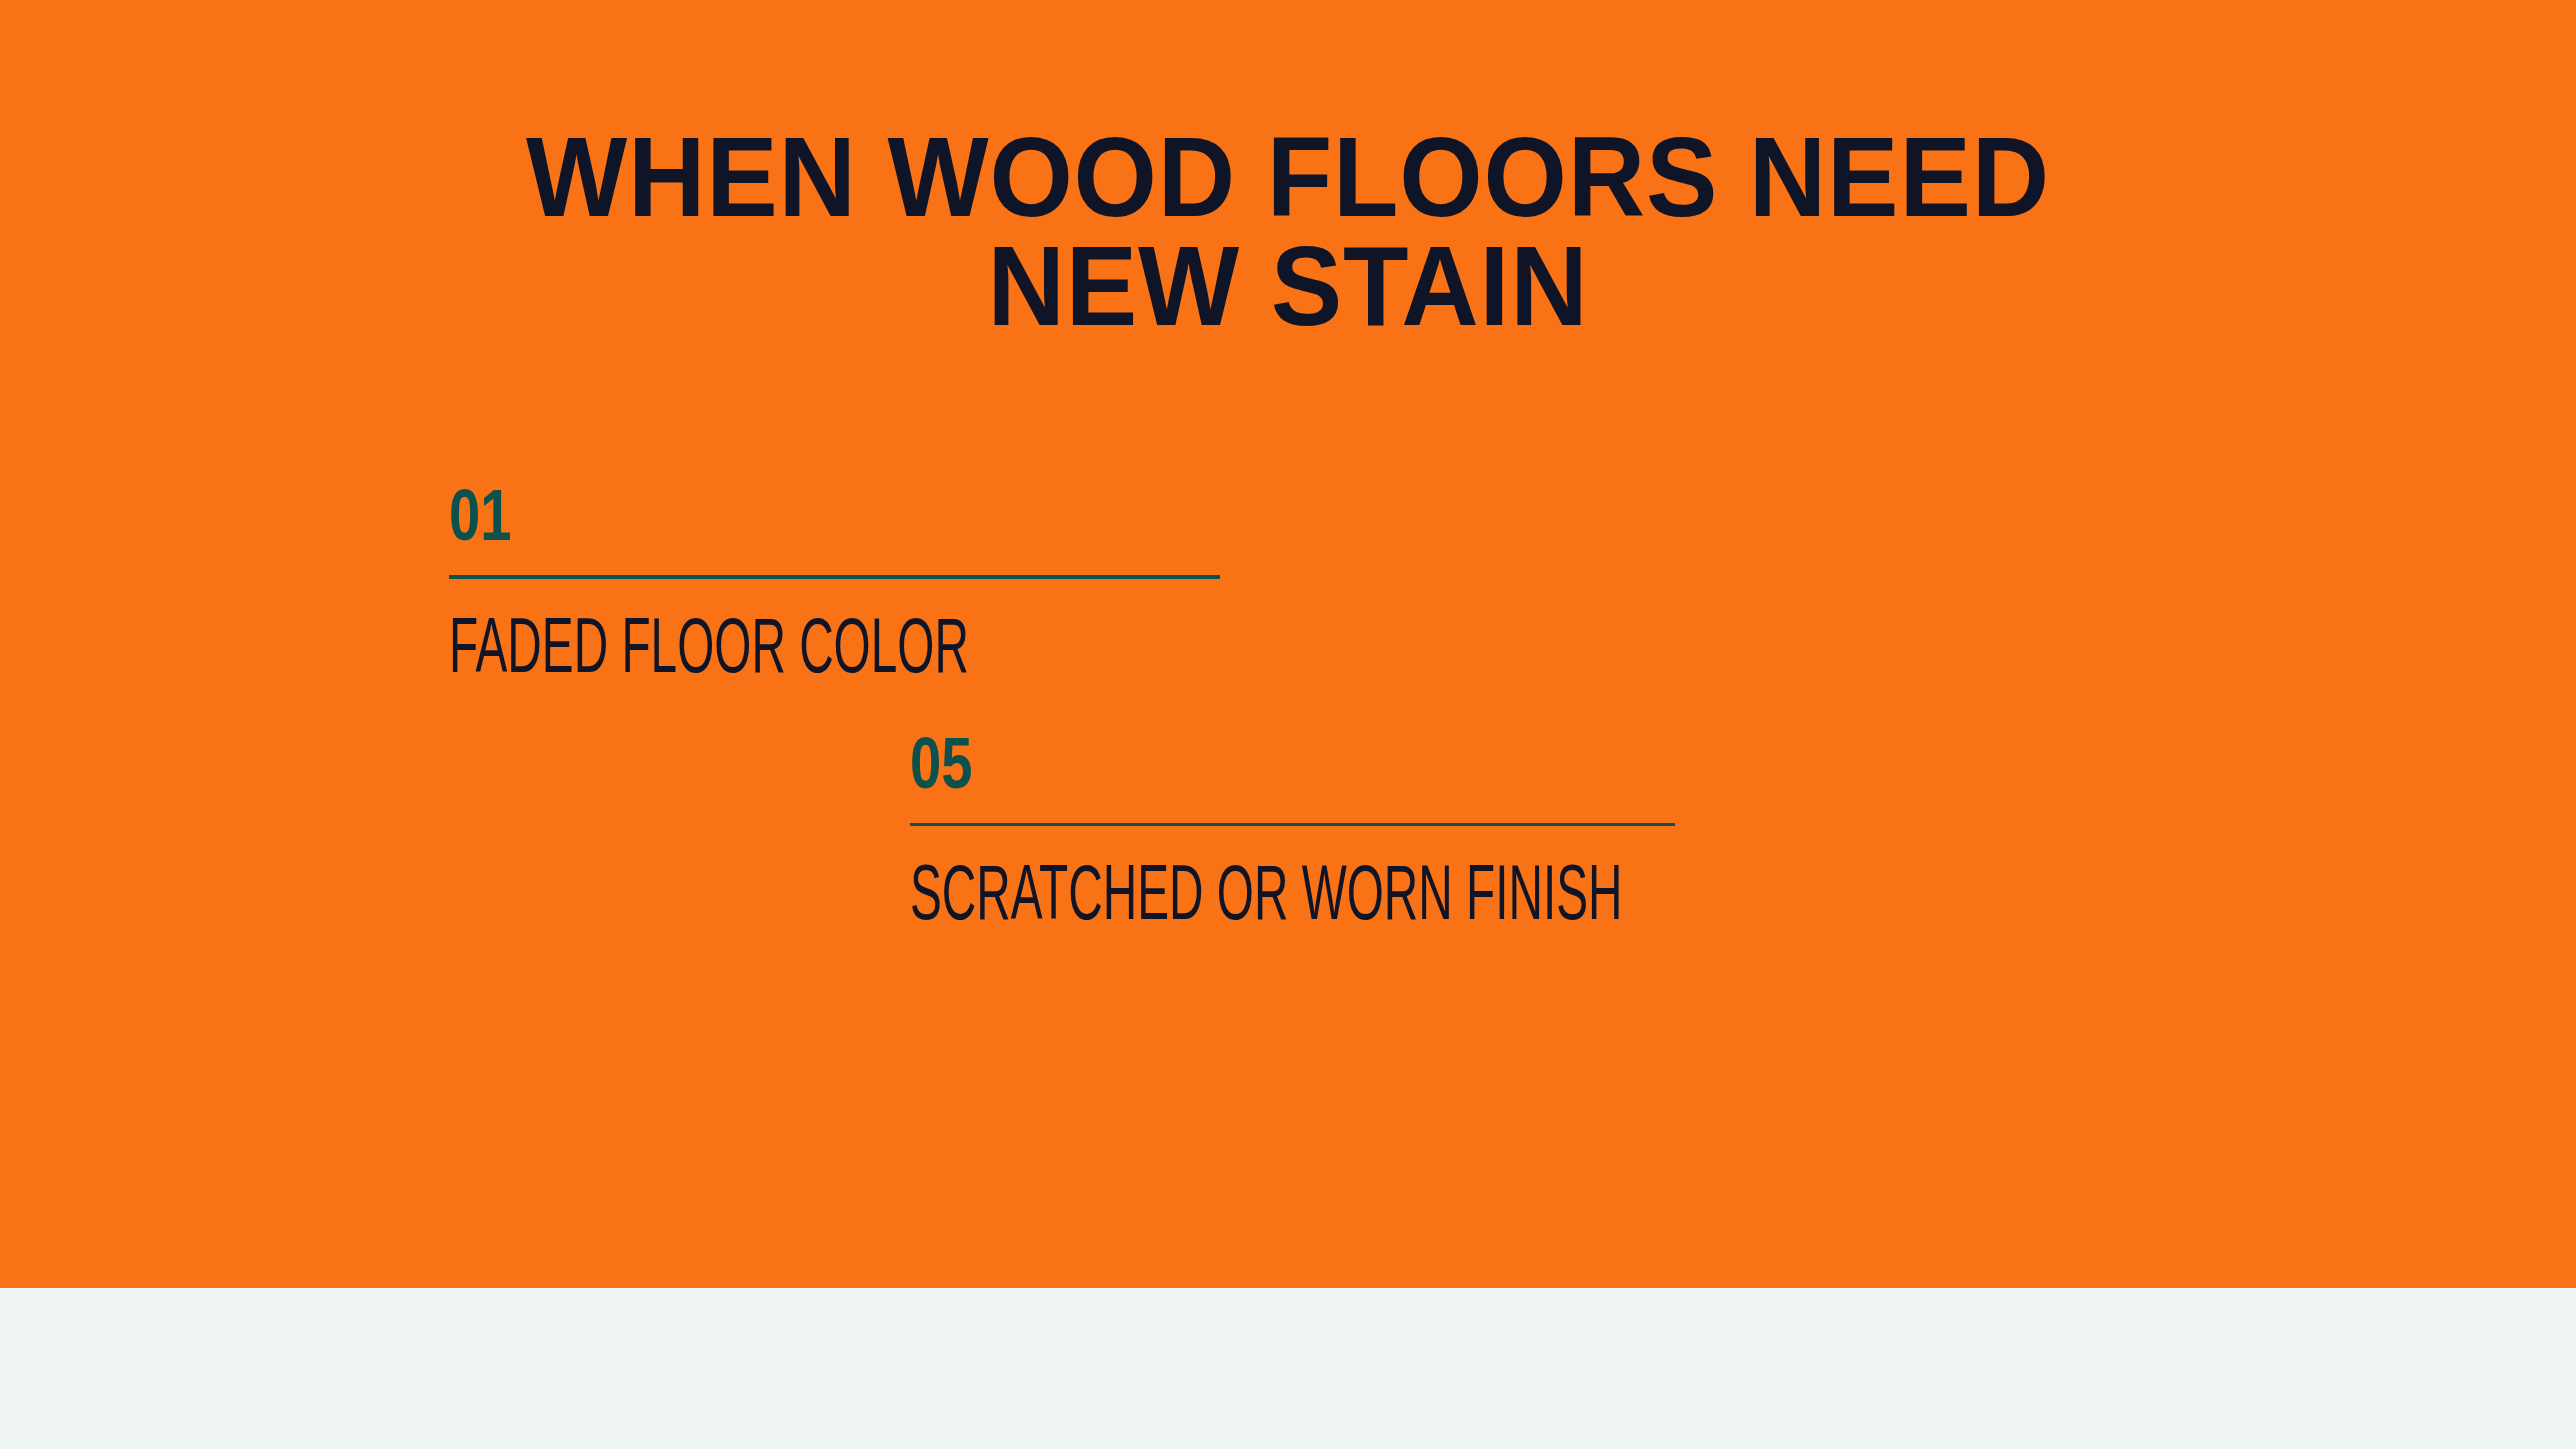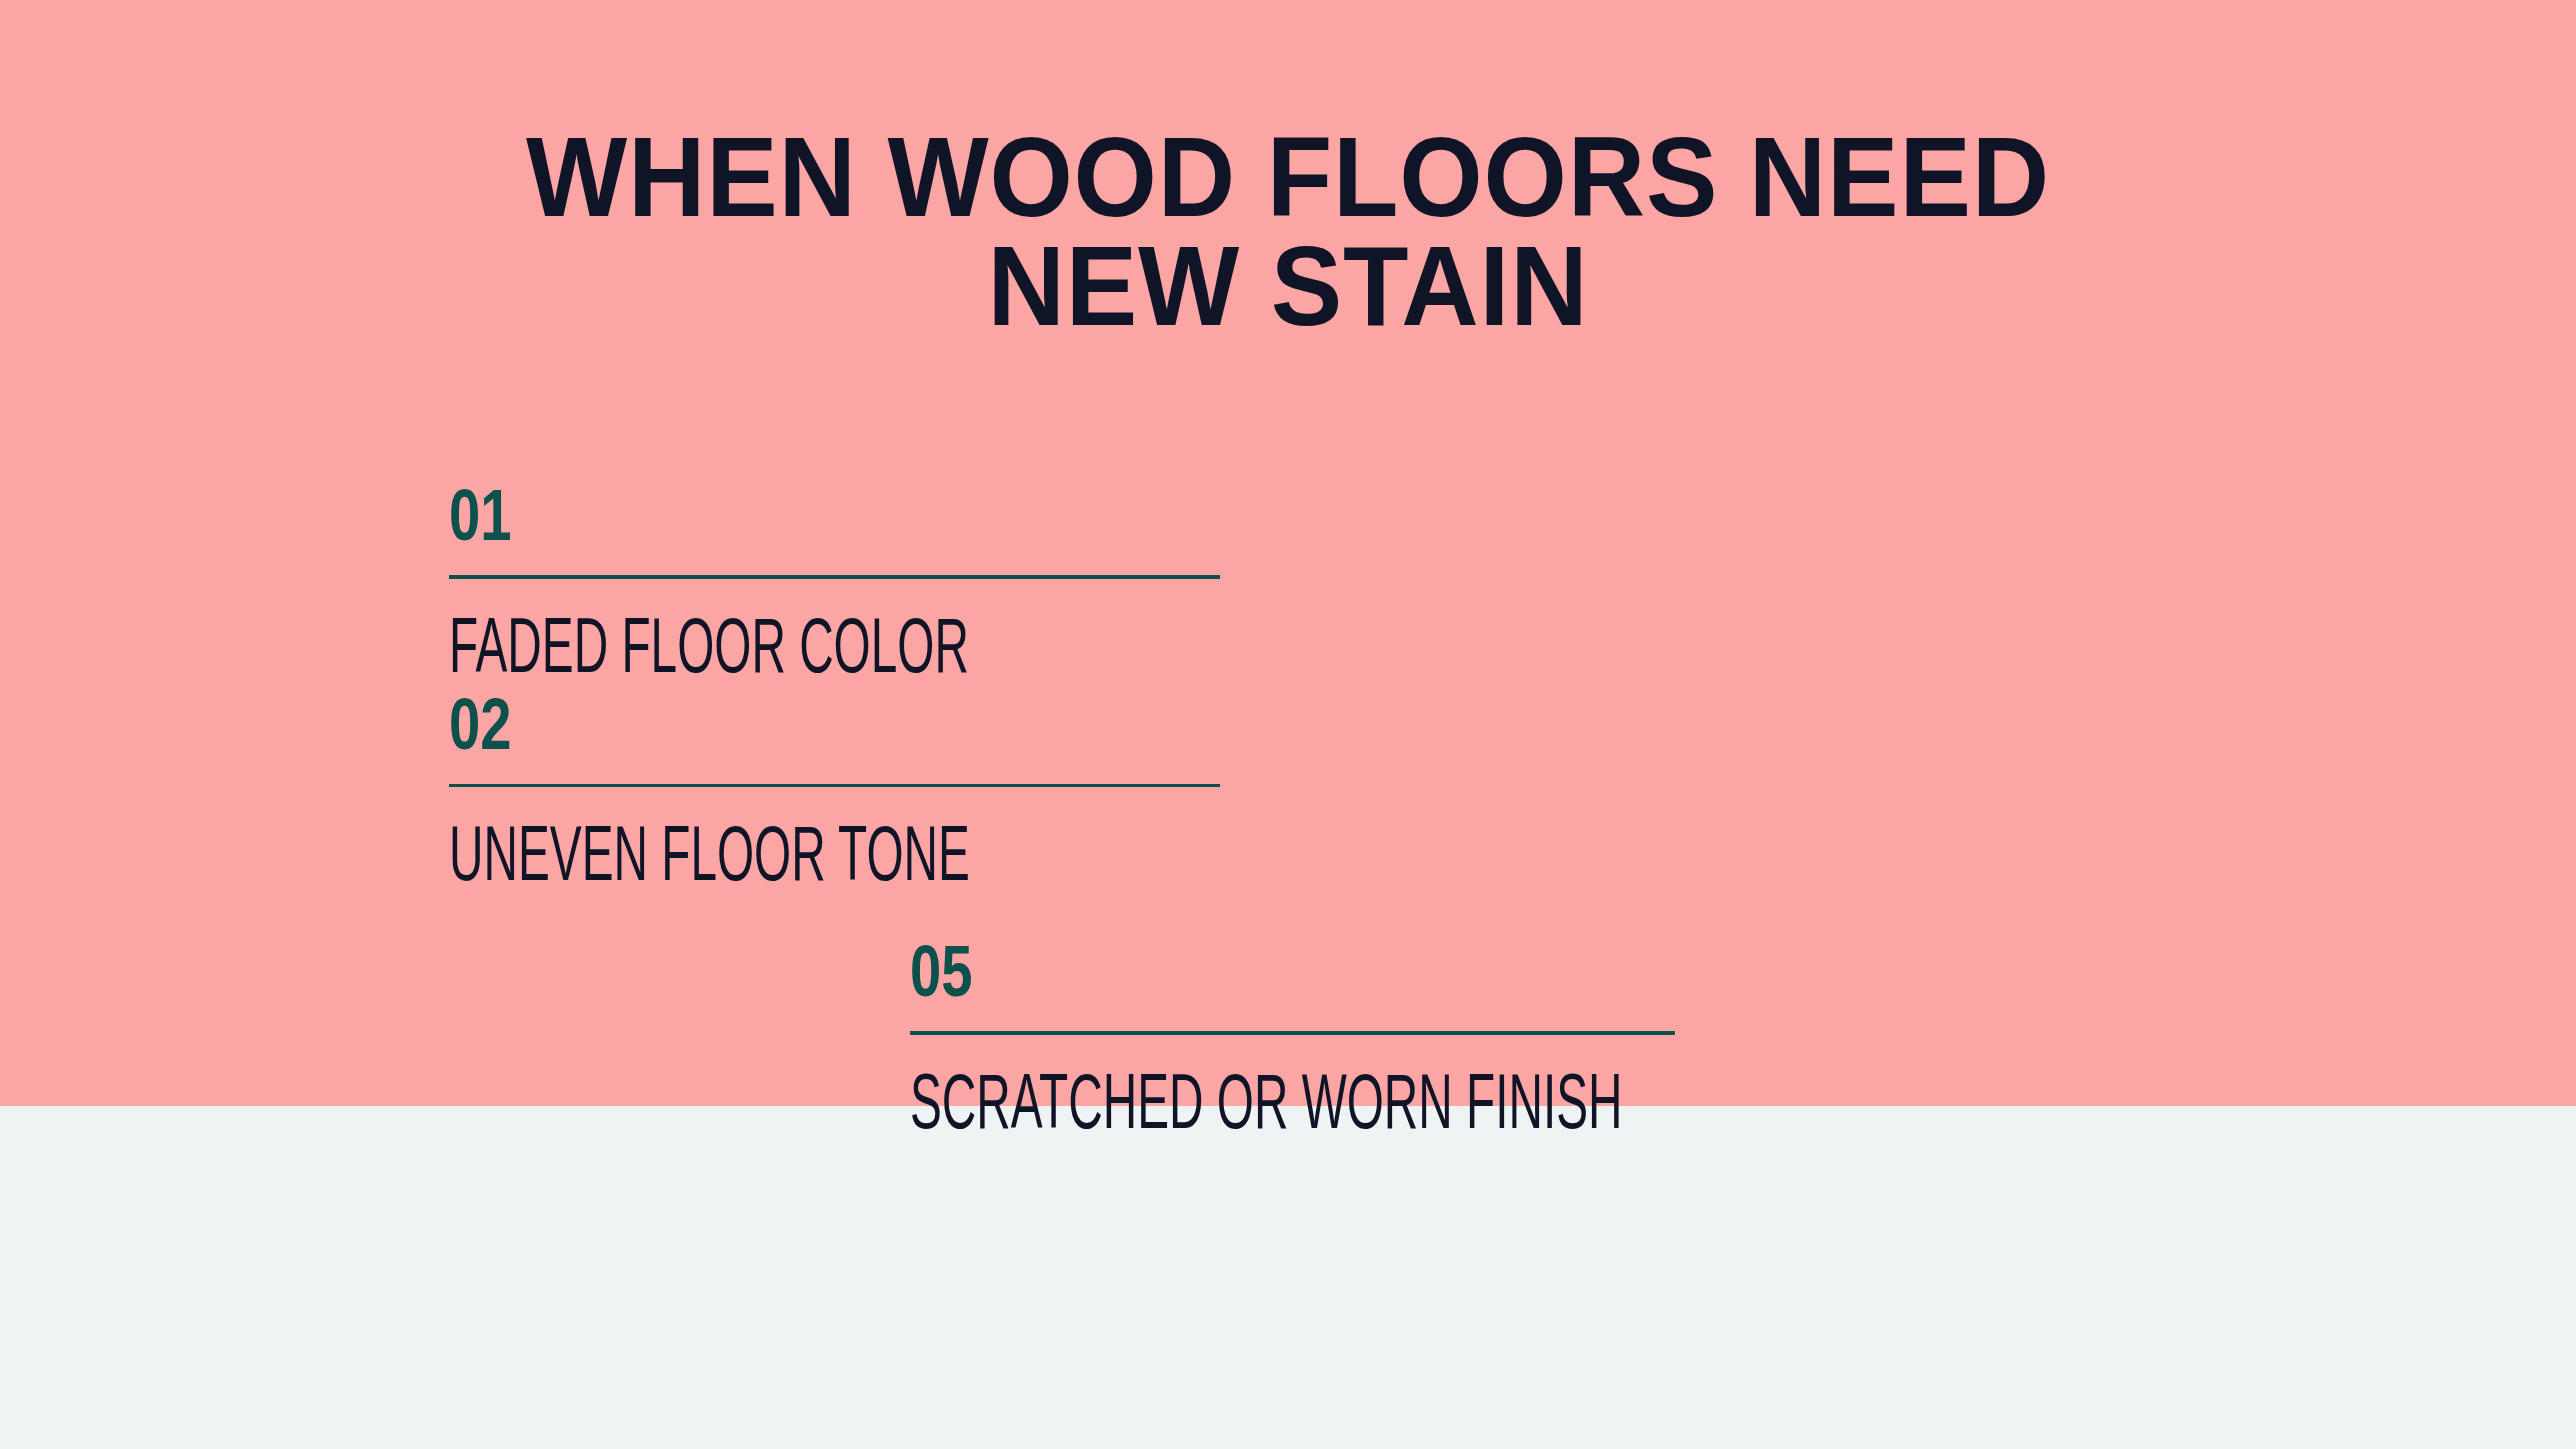--- a/index.html
+++ b/index.html
@@ -10,22 +10,22 @@
     width: 2576px;
     height: 1449px;
     background: #eef3f3;
     font-family: "Liberation Sans", sans-serif;
     overflow: hidden;
   }
 
   .poster {
     position: relative;
     width: 2576px;
-    height: 1106px;
-    background: #fca5a5;
+    height: 1288px;
+    background: #f97316;
     box-sizing: border-box;
   }
 
   
   .title-block {
     position: absolute;
     left: 0;
     top: 122px;
     width: 2576px;
     text-align: center;
@@ -126,25 +126,20 @@
   <div class="items">
 
     <div class="row">
 
       <div class="item">
         <span class="item-number">01</span>
         <span class="item-rule"></span>
         <span class="item-label">FADED FLOOR COLOR</span>
       </div>
 
-      <div class="item">
-        <span class="item-number">02</span>
-        <span class="item-rule"></span>
-        <span class="item-label">UNEVEN FLOOR TONE</span>
-      </div>
 
     </div>
 
 
     <div class="row-center">
 
       <div class="item item-center">
         <span class="item-number">05</span>
         <span class="item-rule"></span>
         <span class="item-label">SCRATCHED OR WORN FINISH</span>

